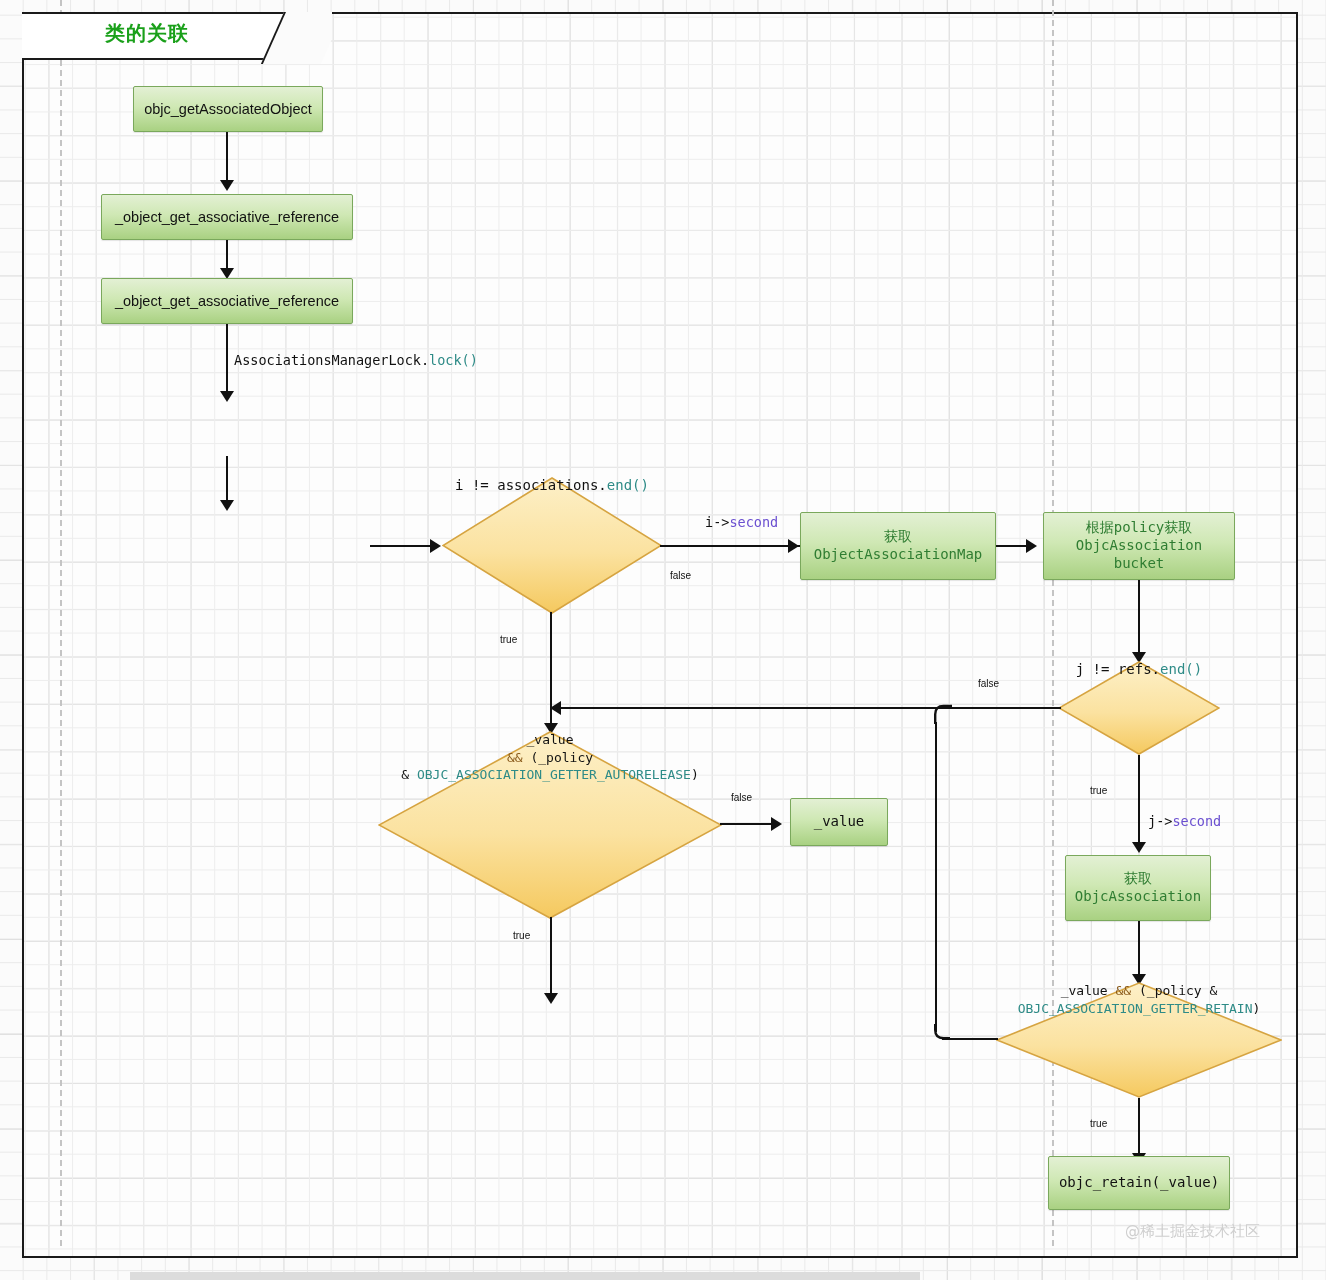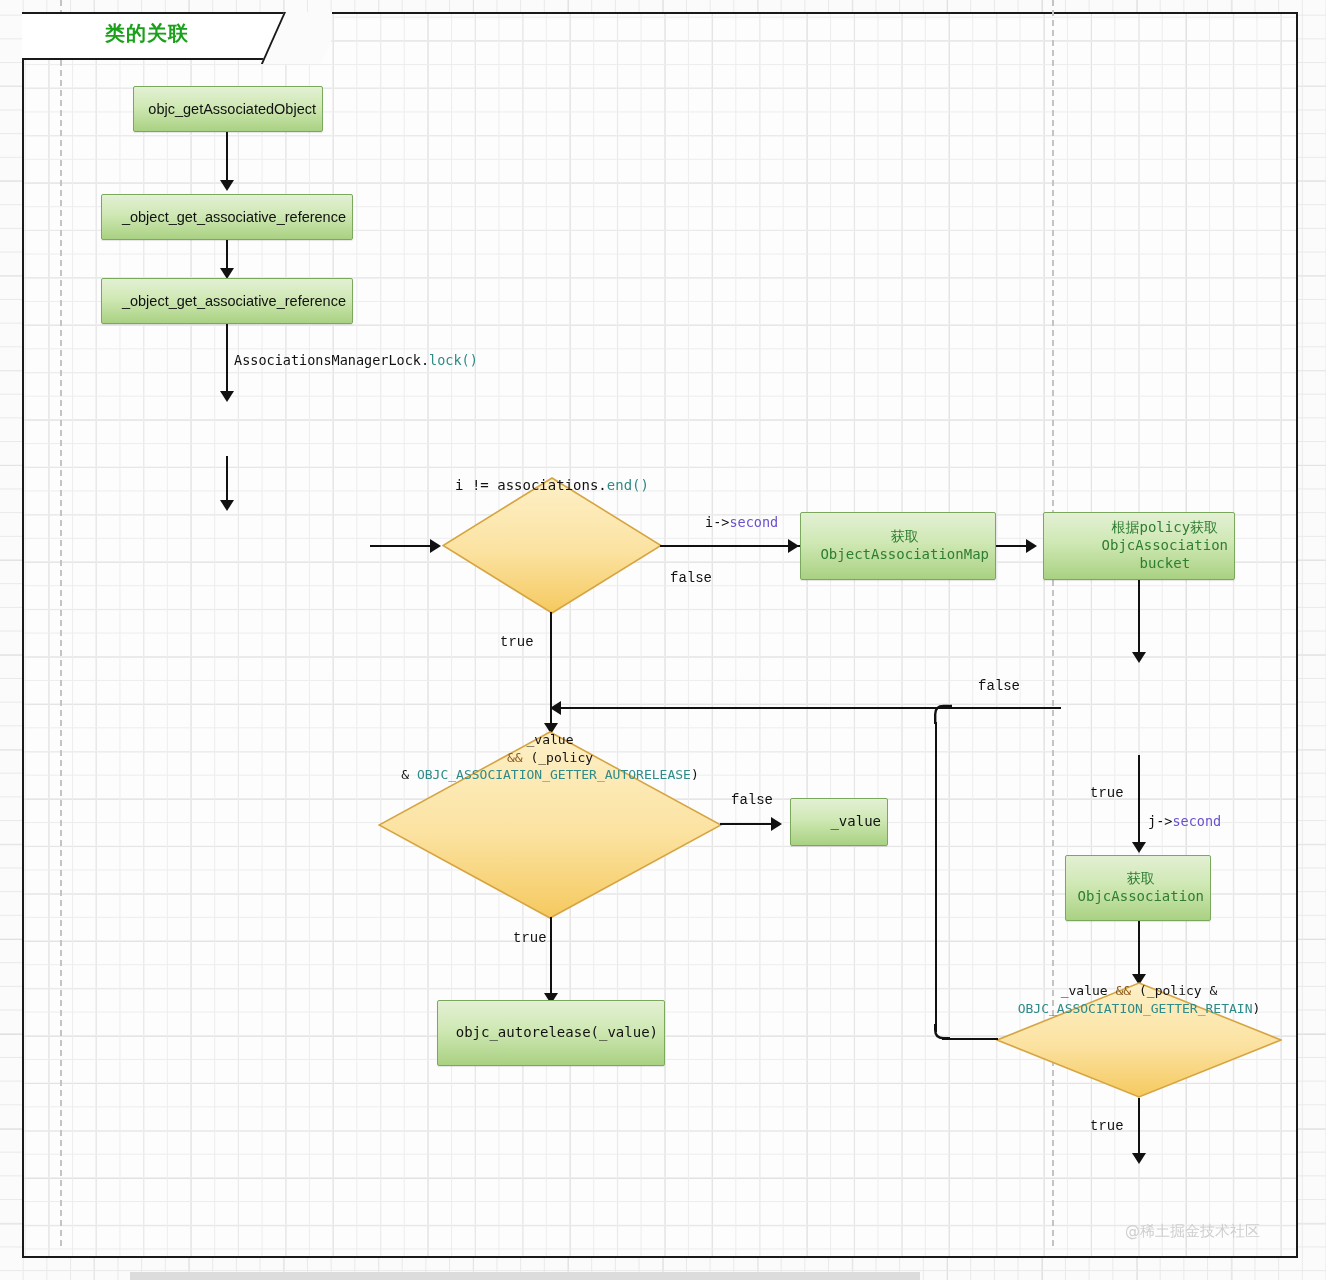--- a/index.html
+++ b/index.html
@@ -57,21 +57,21 @@
   #title-text{
     position:absolute;left:105px;top:20px;
     font-size:20px;font-weight:bold;color:#1aa01a;letter-spacing:1px;
     white-space:nowrap;
   }
   
   .node{position:absolute;box-sizing:border-box;}
   .rect{
     border:1px solid #7aa85c;border-radius:2px;
     background:linear-gradient(to bottom,#e3f0d4 0%,#cfe8b4 45%,#a9d182 100%);
-    display:flex;align-items:center;justify-content:flex-end;text-align:center;
+    display:flex;align-items:center;justify-content:center;text-align:center;
     box-shadow:0 1px 1px rgba(0,0,0,.10);
   }
   .rect .txt{line-height:1.28;padding:2px 6px;}
   .sans{font-family:"Liberation Sans",sans-serif;font-size:14.5px;color:#111;}
   .mono{font-family:"DejaVu Sans Mono","Liberation Mono",monospace;font-size:14px;color:#111;}
   .mono13{font-family:"DejaVu Sans Mono","Liberation Mono",monospace;font-size:13px;color:#111;}
   .grn{color:#2f7d32;}
   .teal{color:#2e8b87;}
   .purp{color:#6a4fd0;}
   .brn{color:#8a5a1a;}
@@ -84,21 +84,21 @@
     display:flex;align-items:flex-start;justify-content:center;text-align:center;
     pointer-events:none;
   }
   
   .ln{position:absolute;background:#111;}
   .hl{height:2.4px;}
   .vl{width:2.4px;}
   .arr-d{position:absolute;width:0;height:0;border-left:7px solid transparent;border-right:7px solid transparent;border-top:11px solid #111;}
   .arr-r{position:absolute;width:0;height:0;border-top:7px solid transparent;border-bottom:7px solid transparent;border-left:11px solid #111;}
   .arr-l{position:absolute;width:0;height:0;border-top:7px solid transparent;border-bottom:7px solid transparent;border-right:11px solid #111;}
-  .elbl{position:absolute;font-family:Liberation Mono, monospace;font-size:14px;color:#111;white-space:nowrap;}
+  .elbl{position:absolute;font-family:Liberation Sans, sans-serif;font-size:10px;color:#111;white-space:nowrap;}
   .elblm{position:absolute;font-family:"DejaVu Sans Mono","Liberation Mono",monospace;font-size:13.5px;color:#111;white-space:nowrap;}
   #watermark{
     position:absolute;left:1125px;top:1222px;
     font-size:15px;color:#cfcfcf;white-space:nowrap;
     font-family:"DejaVu Sans",sans-serif;
   }
   #taskbar{position:absolute;left:130px;top:1272px;width:790px;height:8px;background:#dcdcdc;}
 </style>
 </head>
 <body>
@@ -181,20 +181,35 @@
   <div class="node rect" style="left:1043px;top:512px;width:192px;height:68px;">
     <span class="txt mono">
       <span class="grn">根据policy获取</span><br>
       <span class="grn">ObjcAssociation</span><br>
       <span class="grn">bucket</span>
     </span>
   </div>
   <div class="ln vl" style="left:1138px;top:580px;height:78px;"></div>
   <div class="arr-d" style="left:1132px;top:652px;"></div>
 
+  <div class="dia-wrap" style="left:1058px;top:661px;width:162px;height:94px;">
+    <svg class="dia" viewBox="0 0 162 94" preserveAspectRatio="none">
+      <defs>
+          <linearGradient id="g2" x1="0" y1="0" x2="0" y2="1">
+        <stop offset="0%" stop-color="#fdf0c8"></stop>
+            <stop offset="55%" stop-color="#fbe2a0"></stop>
+            <stop offset="100%" stop-color="#f5c95f"></stop>
+      </linearGradient>
+        </defs>
+      <polygon points="81,1 161,47 81,93 1,47" fill="url(#g2)" stroke="#d6a441" stroke-width="1.6"></polygon>
+    </svg>
+    <div class="dia-label mono">
+      <span><span>j != refs.</span><span class="teal">end()</span></span>
+    </div>
+  </div>
 
   <div class="ln hl" style="left:551px;top:707px;width:510px;"></div>
   <div class="arr-l" style="left:550px;top:701px;"></div>
   <div class="elbl" style="left:978px;top:678px;">false</div>
   <div class="ln vl" style="left:550px;top:707px;height:22px;"></div>
   <div class="arr-d" style="left:544px;top:723px;"></div>
 
   <div class="ln vl" style="left:1138px;top:755px;height:92px;"></div>
   <div class="arr-d" style="left:1132px;top:842px;"></div>
   <div class="elbl" style="left:1090px;top:785px;">true</div>
@@ -227,23 +242,20 @@
   <div class="elbl" style="left:731px;top:792px;">false</div>
 
   <div class="node rect" style="left:790px;top:798px;width:98px;height:48px;">
     <span class="txt mono">_value</span>
   </div>
 
   <div class="ln vl" style="left:550px;top:917px;height:82px;"></div>
   <div class="arr-d" style="left:544px;top:993px;"></div>
   <div class="elbl" style="left:513px;top:930px;">true</div>
 
-  <div class="node rect" style="left:437px;top:1000px;width:228px;height:66px;">
-    <span class="txt mono">objc_autorelease(_value)</span>
-  </div>
 
   <div class="node rect" style="left:1065px;top:855px;width:146px;height:66px;">
     <span class="txt mono">
       <span class="grn">获取</span><br>
       <span class="grn">ObjcAssociation</span>
     </span>
   </div>
   <div class="ln vl" style="left:1138px;top:921px;height:58px;"></div>
   <div class="arr-d" style="left:1132px;top:974px;"></div>
 
@@ -272,16 +284,19 @@
     <path d="M 7.2 0 L 7.2 6 Q 7.2 14.2 15.5 14.2 L 22 14.2" fill="none" stroke="#111" stroke-width="2.4"></path>
   </svg>
   <svg style="position:absolute;left:928px;top:700px;width:24px;height:24px;">
     <path d="M 24 6 L 15.5 6 Q 7.2 6 7.2 14.2 L 7.2 24" fill="none" stroke="#111" stroke-width="2.4"></path>
   </svg>
 
   <div class="ln vl" style="left:1138px;top:1098px;height:62px;"></div>
   <div class="arr-d" style="left:1132px;top:1153px;"></div>
   <div class="elbl" style="left:1090px;top:1118px;">true</div>
 
+  <div class="node rect" style="left:1048px;top:1156px;width:182px;height:54px;">
+    <span class="txt mono">objc_retain(_value)</span>
+  </div>
 
   <div id="watermark">@稀土掘金技术社区</div>
   <div id="taskbar"></div>
 </div>
 
 </body></html>

